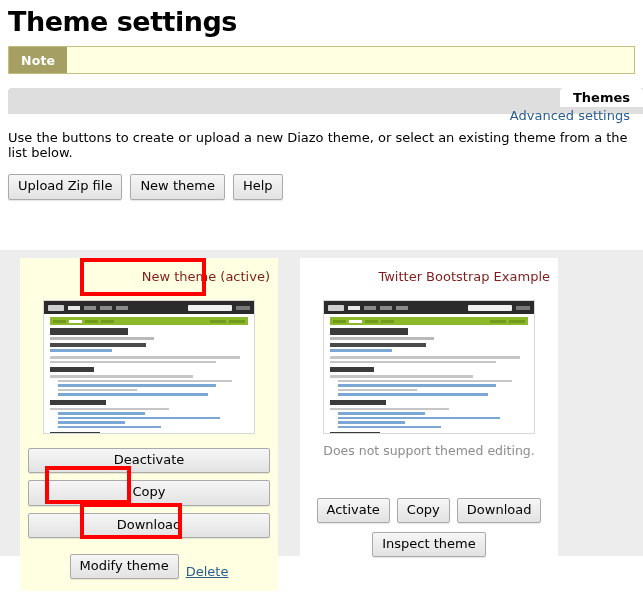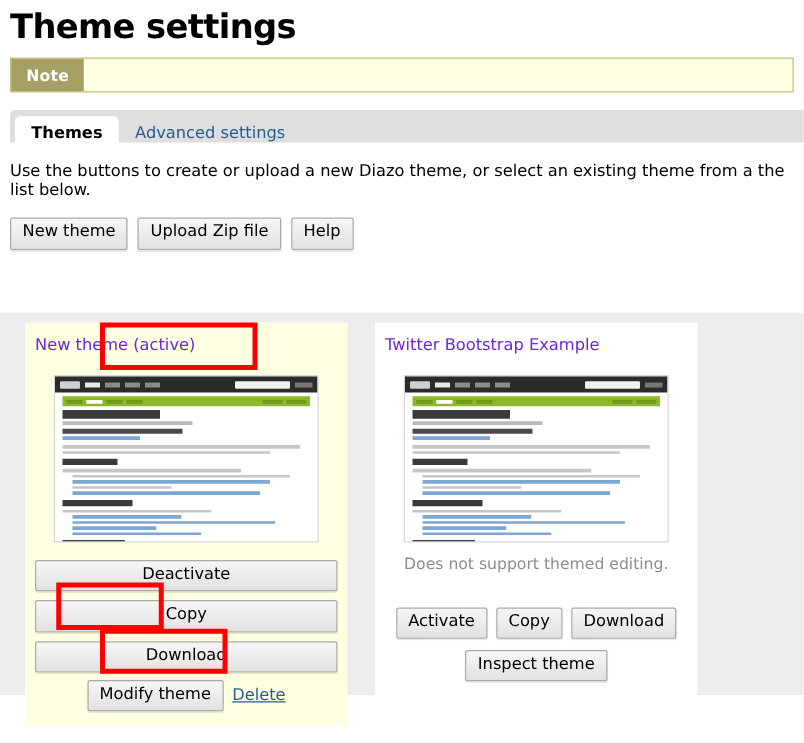--- a/index.html
+++ b/index.html
@@ -76,23 +76,24 @@
     left: 8px;
     right: 0;
     top: 0;
     height: 26px;
     background: #dedede;
     border-top-left-radius: 4px;
     box-sizing: border-box;
   }
   .tabs-inner {
     display: flex;
-    align-items: center;
+    align-items: flex-end;
     height: 36px;
     padding-left: 4px;
+    flex-direction: column;
   }
   .tab {
     height: 23px;
     display: flex;
     align-items: center;
     padding: 0 13px;
     font-size: 13px;
     box-sizing: border-box;
   }
   .tab.active {
@@ -157,23 +158,23 @@
   }
   .theme-card.active-card {
     background: #ffffe1;
     min-height: 282px;
   }
   .theme-card.plain-card {
     background: #ffffff;
     min-height: 282px;
   }
   .card-title {
-    text-align: left;
-    font-size: 13px;
-    color: #6d28d9;
+    text-align: right;
+    font-size: 13px;
+    color: #7f1d1d;
     height: 18px;
     line-height: 18px;
     margin-bottom: 14px;
   }
 
   
   .thumb {
     width: 212px;
     height: 134px;
     margin: 0 auto;
@@ -229,25 +230,25 @@
     font-size: 12.5px;
     color: #8c8c8c;
     line-height: 1.45;
     margin-top: 8px;
   }
 
   .card-actions {
     display: flex;
     justify-content: center;
     gap: 7px;
-    margin-top: 10px;
+    margin-top: 22px;
   }
   .card-actions.second-row {
-    margin-top: 6px;
-    align-items: center;
+    margin-top: 16px;
+    align-items: flex-end;
   }
   .delete-link {
     font-size: 13px;
     color: #2a5d8f;
     text-decoration: underline;
   }
 
   
   .active-card .card-actions.row1 { margin-top: 14px; flex-direction: column; }
 
@@ -290,22 +291,22 @@
     <div class="tabs-inner">
       <div class="tab active">Themes</div>
       <div class="tab inactive">Advanced settings</div>
     </div>
   </div>
 </div>
 
 <div class="instructions">Use the buttons to create or upload a new Diazo theme, or select an existing theme from a the list below.</div>
 
 <div class="toolbar">
+  <button class="btn">Upload Zip file</button>
   <button class="btn">New theme</button>
-  <button class="btn">Upload Zip file</button>
   <button class="btn">Help</button>
 </div>
 
 <div class="themes-area">
   <div class="cards-row">
 
     <div class="theme-card active-card">
       <div class="card-title">New theme (active)</div>
 
       <div class="thumb">

